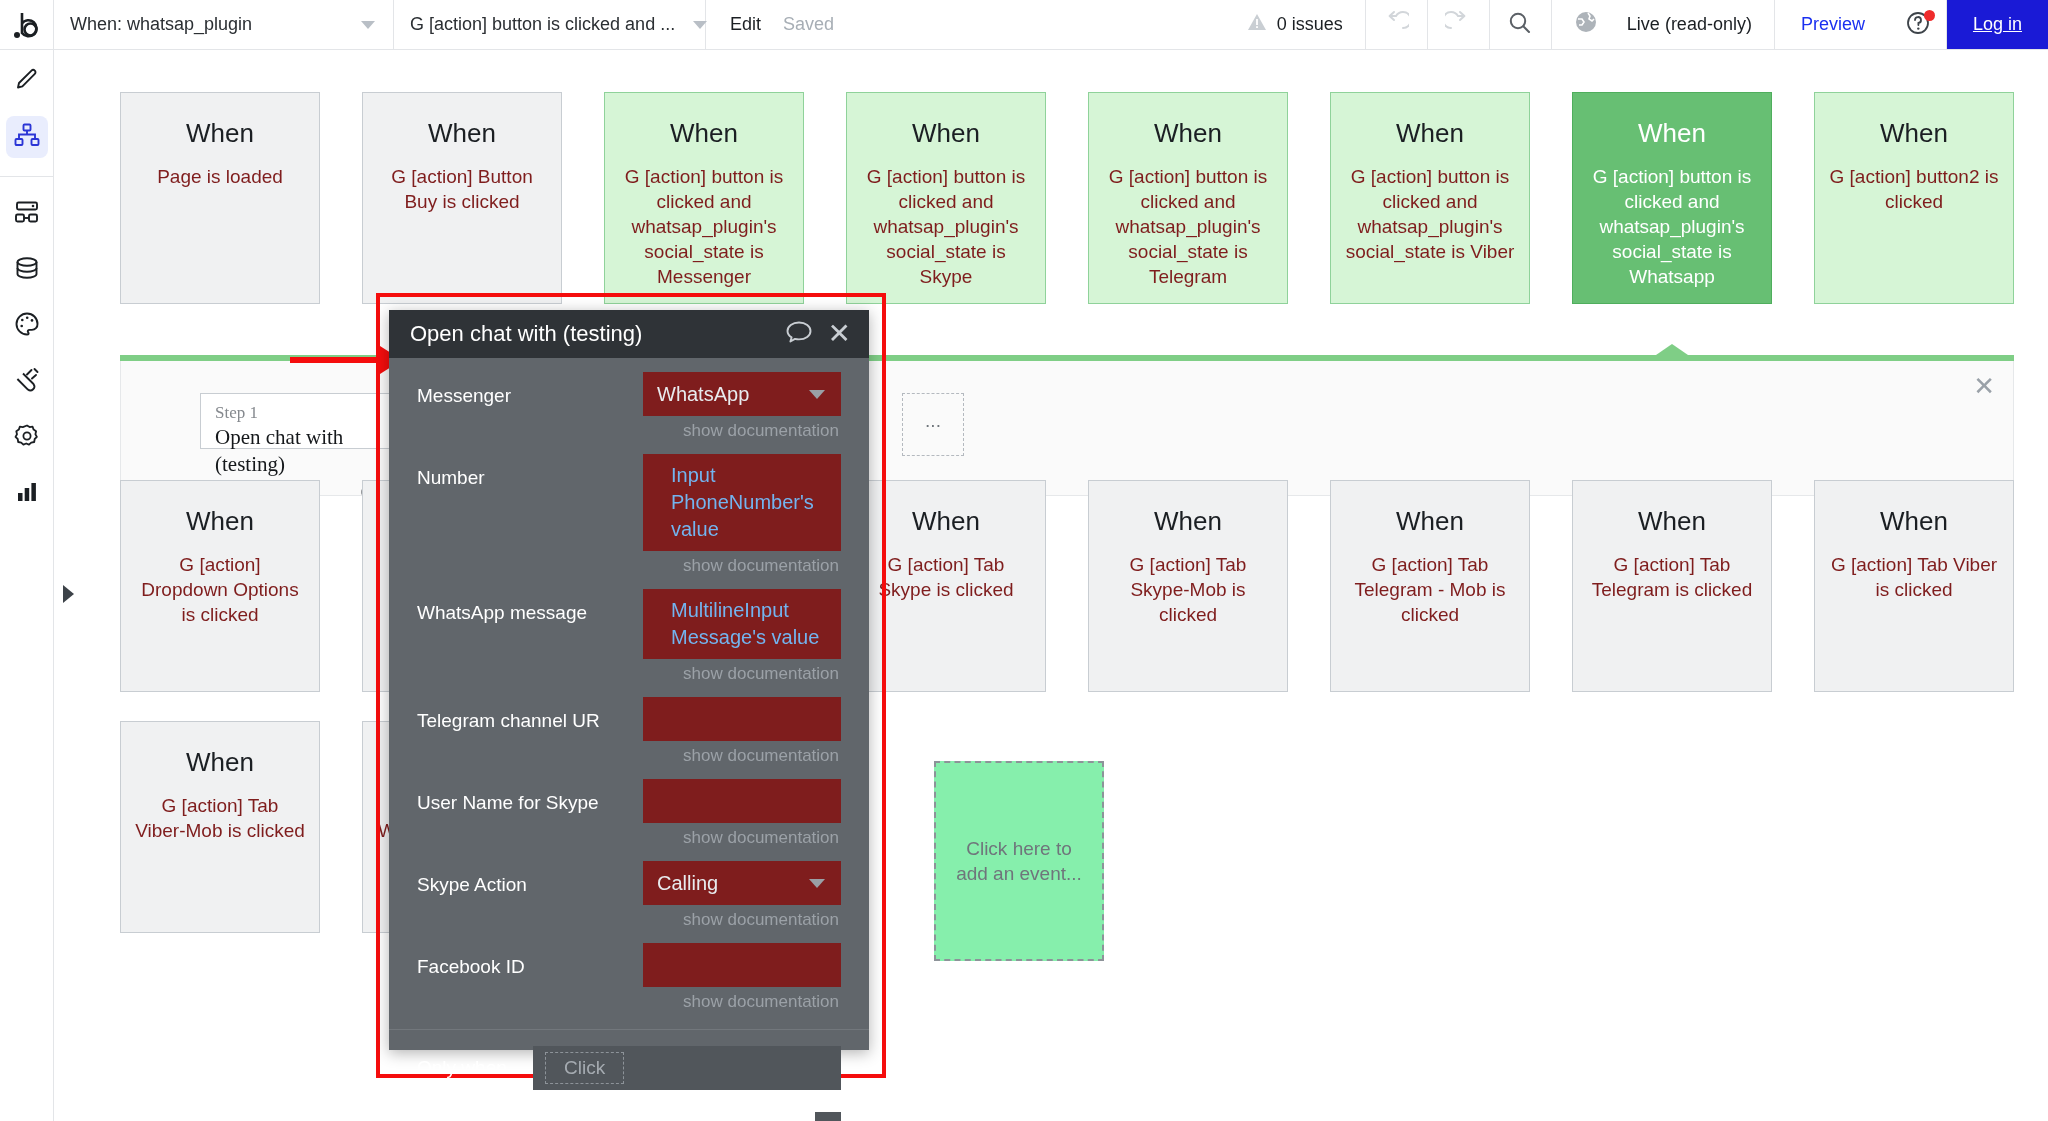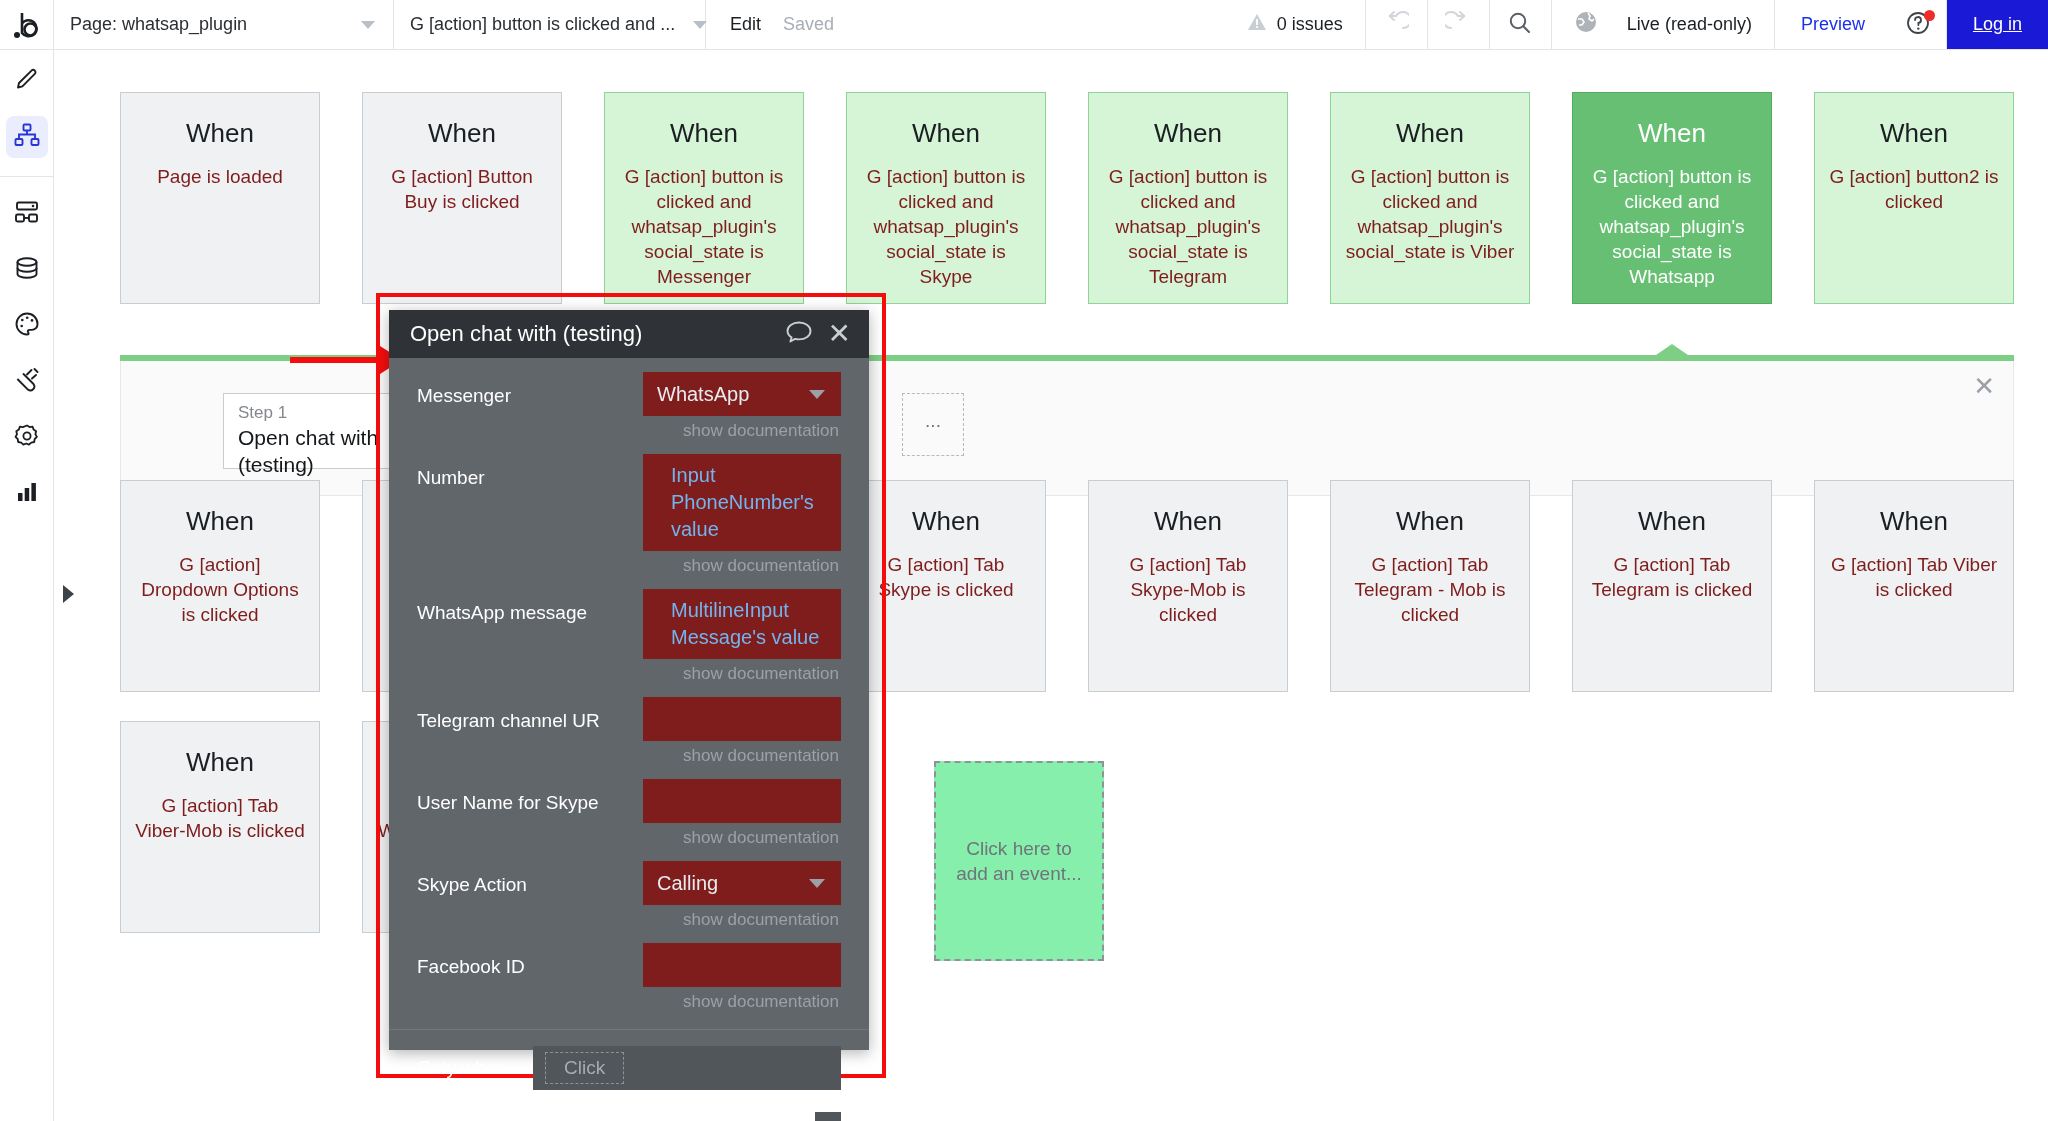--- a/index.html
+++ b/index.html
@@ -206,21 +206,21 @@
 
   <div class="tb-logo">
     <svg width="26" height="28" viewBox="0 0 26 28">
       <circle cx="3" cy="24" r="3" fill="#1b1f23"></circle>
       <path d="M8 2 v10.5 a8 8 0 1 1 0 9.5 V2z" fill="none" stroke="#1b1f23" stroke-width="2.6"></path>
       <circle cx="16.5" cy="18.5" r="6" fill="none" stroke="#1b1f23" stroke-width="2.6"></circle>
     </svg>
   </div>
 
   <div class="tb-select tb-sel-page">
-    <span class="lbl">Page: whatsap_plugin</span>
+    <span class="lbl">When: whatsap_plugin</span>
     <span class="caret"></span>
   </div>
 
   <div class="tb-select tb-sel-wf">
     <span class="lbl">G [action] button is clicked and ...</span>
     <span class="caret"></span>
   </div>
 
   <div class="tb-edit">
     <span class="edit">Edit</span>
@@ -427,21 +427,21 @@
     <div class="desc">G [action] button2 is clicked</div>
   </div>
 
   <div class="wf-strip" style="left:65px; top:305px; width:1894px;"></div>
   <div class="wf-caret" style="left:1601px; top:294px;"></div>
 
   <div class="wf-panel" style="left:65px; top:311px; width:1894px; height:135px;">
     <span class="wf-close" style="right:18px; top:12px; position:absolute;">✕</span>
   </div>
 
-  <div class="step-box" style="left:168px; top:343px; width:216px; height:76px;">
+  <div class="step-box" style="left:145px; top:343px; width:216px; height:56px;font-family:Liberation Serif, serif;">
     <div class="s-num">Step 1</div>
     <div class="s-title">Open chat with (testing)</div>
     <div class="s-del">delete</div>
   </div>
 
   <div class="dotted-slot" style="left:847px; top:343px; width:62px; height:63px;">
     <div style="font-size:19px;color:#6f757b;text-align:center;padding-top:16px;">...</div>
   </div>
 
   <div class="card" style="left:65px;  top:430px; width:200px; height:212px;">

